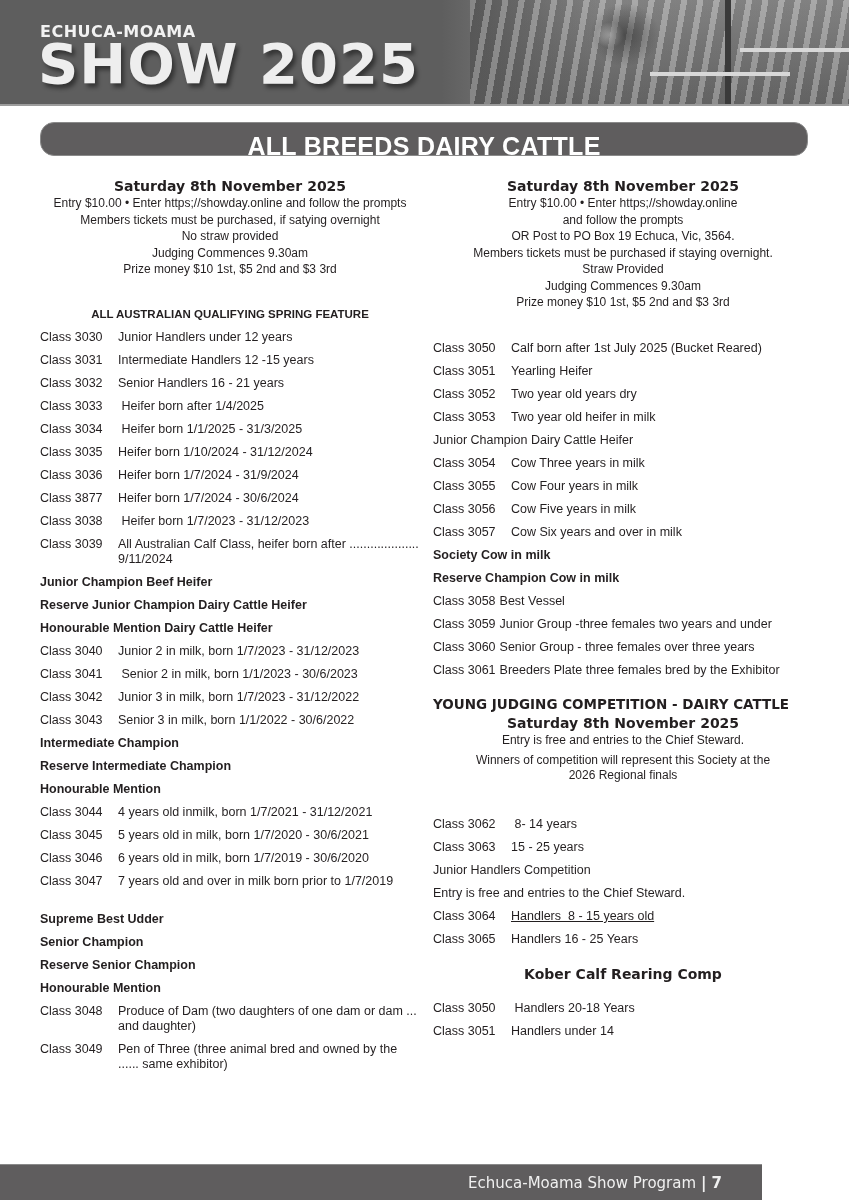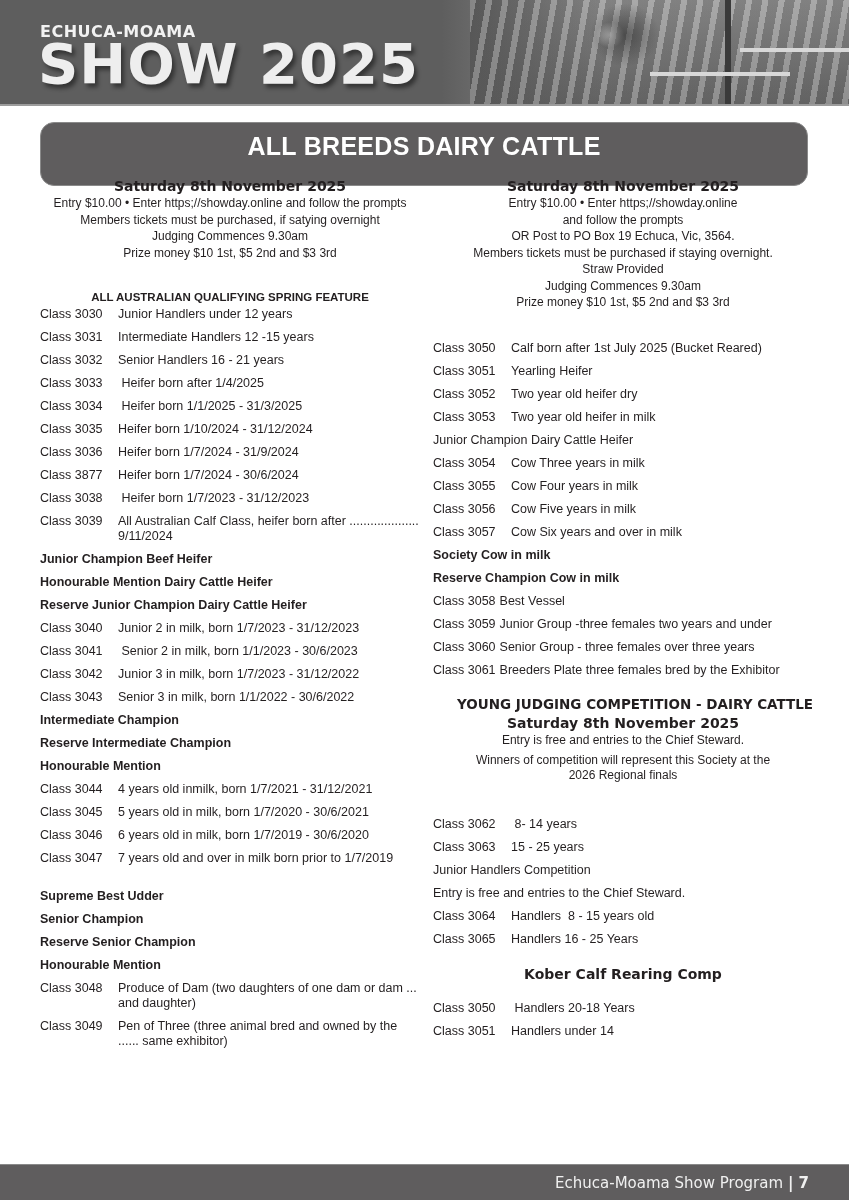--- a/index.html
+++ b/index.html
@@ -29,48 +29,48 @@
   }
   .banner .title {
     position: absolute; left: 38px; top: 34px; font-size: 56px; line-height: 60px; font-weight: 700;
     color: #eeeeee; letter-spacing: 1px; font-family: "DejaVu Sans", sans-serif;
     text-shadow: 3px 4px 4px rgba(0,0,0,0.45);
   }
   .banner-rule { position:absolute; left:0; top:104px; width:849px; height:2px; background:#9c9c9c; }
 
   
   .section-pill {
-    position: absolute; left: 40px; top: 122px; width: 768px; height: 64px;
+    position: absolute; left: 40px; top: 122px; width: 768px; height: 34px;
     background: #5f5d5e; border-radius: 14px; border: 1px solid #8a8a8a;
     color: #ffffff; text-align: center; font-weight: 700; font-size: 25px; line-height: 47px;
     letter-spacing: 0.3px; font-family: "Liberation Sans", sans-serif;
   }
 
   .col { position: absolute; font-size: 12.5px; }
   .left { left: 40px; top: 178px; width: 380px; }
   .right { left: 433px; top: 178px; width: 380px; }
 
   .center { text-align: center; }
   .date-h { font-family: "DejaVu Sans", sans-serif; font-weight: 700; font-size: 14px; line-height: 17px; }
   .info { font-size: 12px; line-height: 16.5px; }
-  .feature-h { font-weight: 700; font-size: 11.5px; margin-top: 30px; text-align: center; }
+  .feature-h { font-weight: 700; font-size: 11.5px; margin-top: 30px; margin-bottom: 6px; text-align: center; }
 
   .row { display: flex; min-height: 23px; line-height: 15px; padding-top: 4px; }
   .row .cls { width: 78px; flex: none; }
   .row .desc { flex: 1; }
   .row.bold { font-weight: 700; }
   .row.inline .cls { width: auto; margin-right: 4px; }
   .row.wrap { min-height: 38px; }
 
-  .ysec-h { font-family: "DejaVu Sans", sans-serif; font-weight: 700; font-size: 13.5px; text-align: right; margin-top: 14px; line-height: 17px; }
+  .ysec-h { font-family: "DejaVu Sans", sans-serif; font-weight: 700; font-size: 13.5px; text-align: left; margin-top: 14px; line-height: 17px; }
   .kober-h { font-family: "DejaVu Sans", sans-serif; font-weight: 700; font-size: 14px; text-align: center; margin-top: 14px; margin-bottom: 14px; line-height: 18px; }
 
   
   .footer {
-    position: absolute; left: 0; top: 1164px; width: 849px; height: 36px; background: #5f5d5e;
+    position: absolute; left: 0; top: 1164px; width: 762px; height: 36px; background: #5f5d5e;
     border-top: 1px solid #8a8a8a;
   }
   .footer .label {
     position: absolute; right: 40px; top: 9px; color: #f0f0f0; font-size: 15px; font-family: "DejaVu Sans", sans-serif;
   }
   .footer .sep { margin: 0 5px; font-weight: 700; }
   .footer .page { font-weight: 700; }
 </style>
 </head>
 <body>
@@ -87,20 +87,21 @@
 </div>
 <div class="banner-rule"></div>
 
 <div class="section-pill">ALL BREEDS DAIRY CATTLE</div>
 
 <div class="col left">
   <div class="center date-h">Saturday 8th November 2025</div>
   <div class="center info">
     <div>Entry $10.00  •  Enter https;//showday.online and follow the prompts</div>
     <div>Members tickets must be purchased, if satying overnight</div>
+    <div>No straw provided</div>
     <div>Judging Commences 9.30am</div>
     <div>Prize money $10 1st, $5 2nd and $3 3rd</div>
   </div>
   <div class="feature-h">ALL AUSTRALIAN QUALIFYING SPRING FEATURE</div>
   <div id="left-rows">
       <div class="row">
         <span class="cls">Class 3030</span>
         <span class="desc" style="white-space: pre-wrap;">Junior Handlers under 12 years</span>
       </div>
       <div class="row">
@@ -136,24 +137,24 @@
         <span class="desc" style="white-space: pre-wrap;"> Heifer born 1/7/2023 - 31/12/2023</span>
       </div>
       <div class="row wrap">
         <span class="cls">Class 3039</span>
         <span class="desc" style="white-space: pre-wrap;">All Australian Calf Class, heifer born after .................... 9/11/2024</span>
       </div>
       <div class="row bold">
         <span>Junior Champion Beef Heifer</span>
       </div>
       <div class="row bold">
+        <span>Reserve Junior Champion Dairy Cattle Heifer</span>
+      </div>
+      <div class="row bold">
         <span>Honourable Mention  Dairy Cattle Heifer</span>
-      </div>
-      <div class="row bold">
-        <span>Reserve Junior Champion Dairy Cattle Heifer</span>
       </div>
       <div class="row">
         <span class="cls">Class 3040</span>
         <span class="desc" style="white-space: pre-wrap;">Junior 2 in milk, born 1/7/2023 - 31/12/2023</span>
       </div>
       <div class="row">
         <span class="cls">Class 3041</span>
         <span class="desc" style="white-space: pre-wrap;"> Senior 2 in milk, born 1/1/2023 - 30/6/2023</span>
       </div>
       <div class="row">
@@ -228,21 +229,21 @@
       <div class="row">
         <span class="cls">Class 3050</span>
         <span class="desc" style="white-space: pre-wrap;">Calf born after 1st July 2025 (Bucket Reared)</span>
       </div>
       <div class="row">
         <span class="cls">Class 3051</span>
         <span class="desc" style="white-space: pre-wrap;">Yearling Heifer</span>
       </div>
       <div class="row">
         <span class="cls">Class 3052</span>
-        <span class="desc" style="white-space: pre-wrap;">Two year old heifer dry</span>
+        <span class="desc" style="white-space: pre-wrap;">Two year old years dry</span>
       </div>
       <div class="row">
         <span class="cls">Class 3053</span>
         <span class="desc" style="white-space: pre-wrap;">Two year old heifer in milk</span>
       </div>
       <div class="row">
         <span>Junior Champion Dairy Cattle Heifer</span>
       </div>
       <div class="row">
         <span class="cls">Class 3054</span>
@@ -301,21 +302,21 @@
         <span class="desc" style="white-space: pre-wrap;">15 - 25 years</span>
       </div>
       <div class="row">
         <span>Junior Handlers Competition</span>
       </div>
       <div class="row">
         <span>Entry is free and entries to the Chief Steward.</span>
       </div>
       <div class="row">
         <span class="cls">Class 3064</span>
-        <span class="desc" style="white-space: pre-wrap;">Handlers  8 - 15 years old</span>
+        <span class="desc" style="white-space: pre-wrap; text-decoration: underline;">Handlers  8 - 15 years old</span>
       </div>
       <div class="row">
         <span class="cls">Class 3065</span>
         <span class="desc" style="white-space: pre-wrap;">Handlers 16 - 25 Years</span>
       </div>
     </div>
 
   <div class="kober-h">Kober Calf Rearing Comp</div>
   <div id="kober-rows">
       <div class="row">

